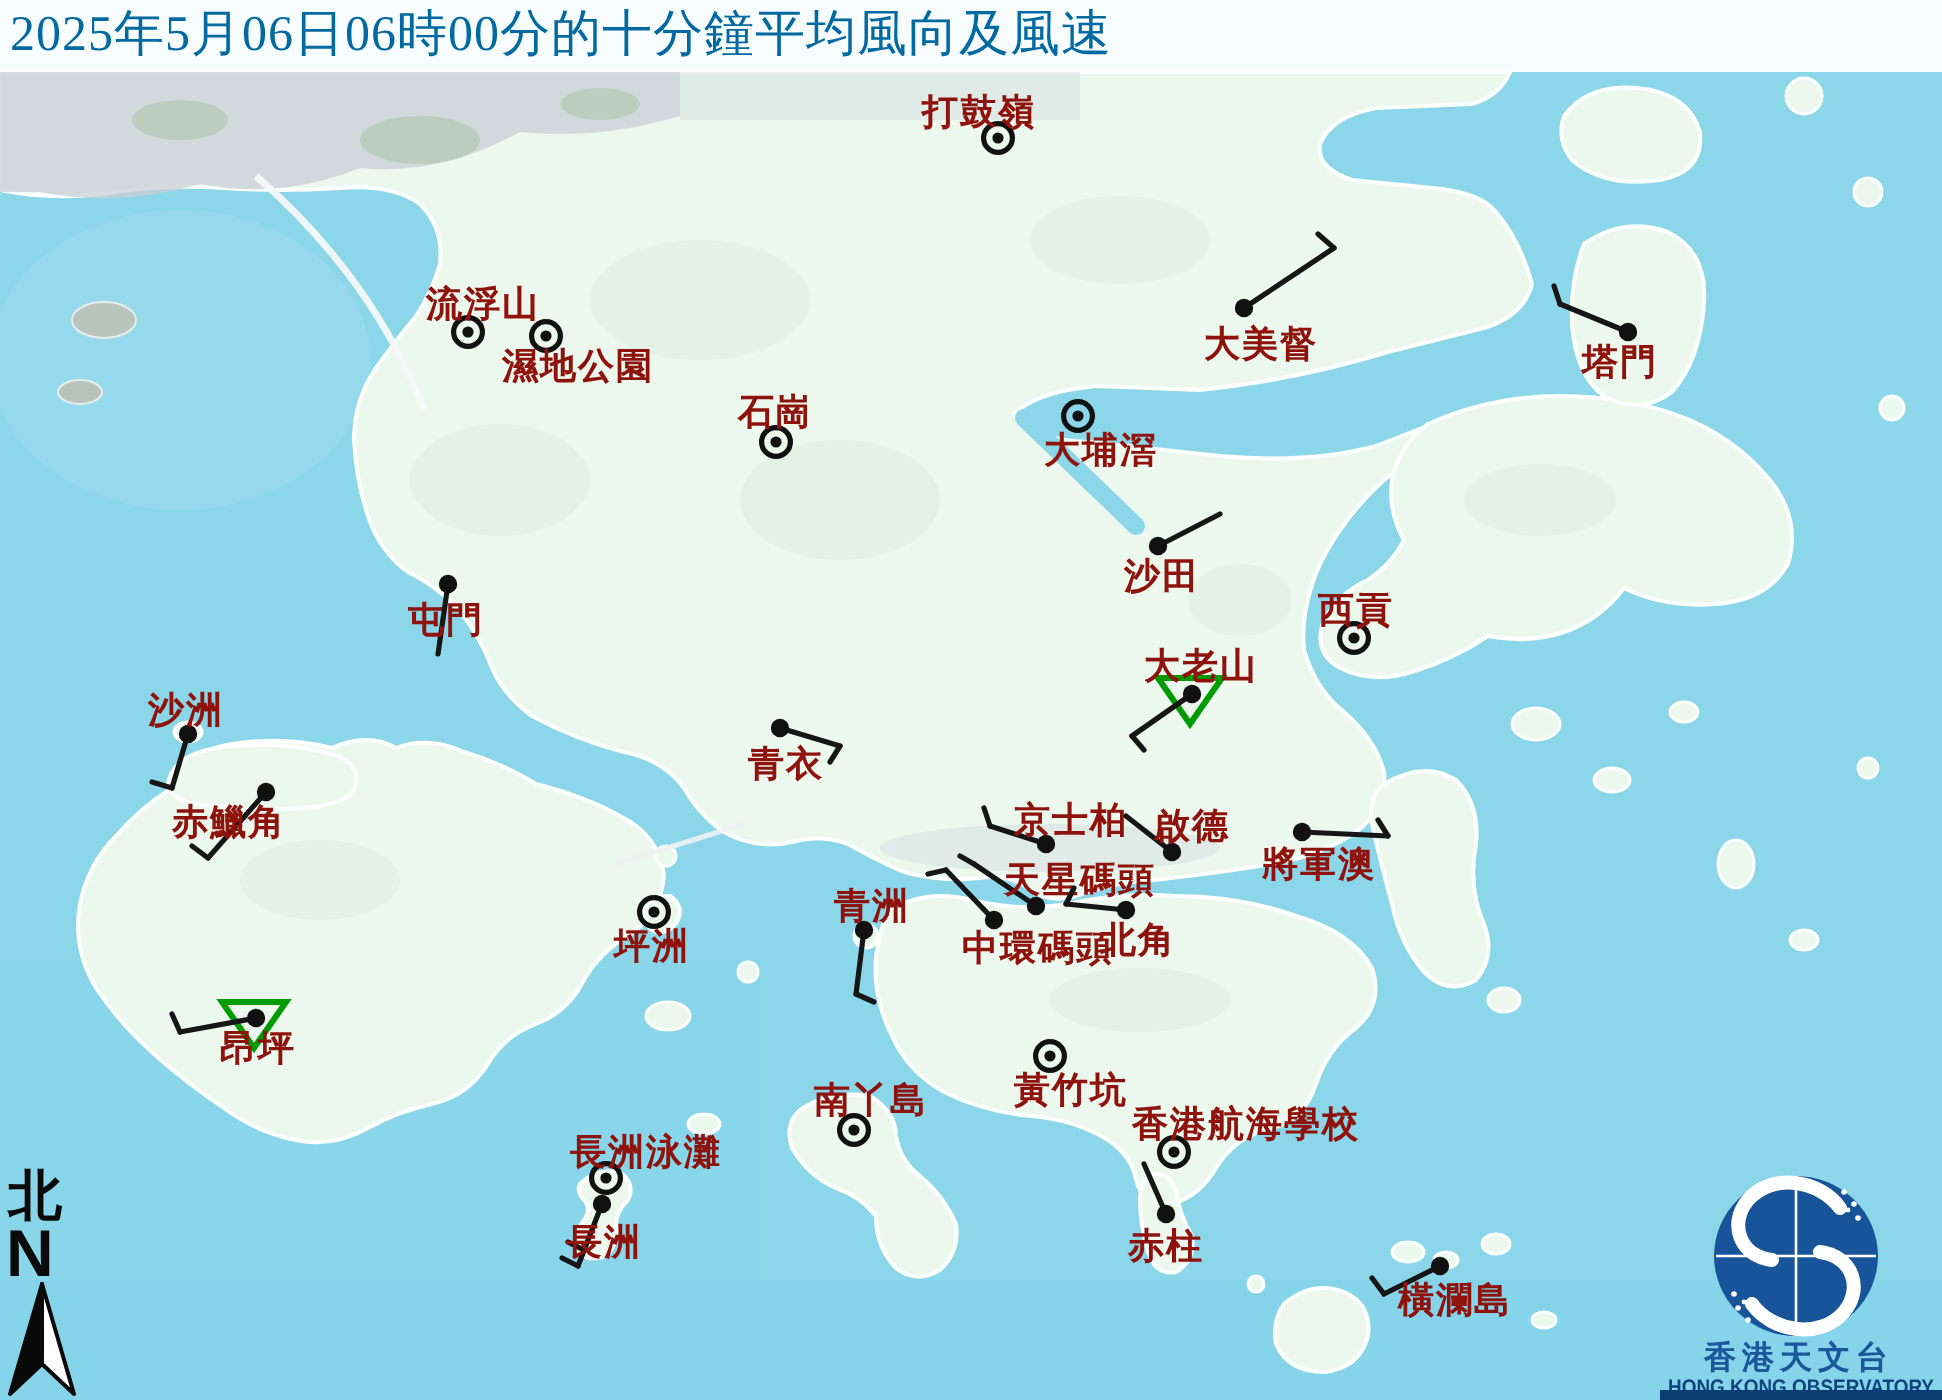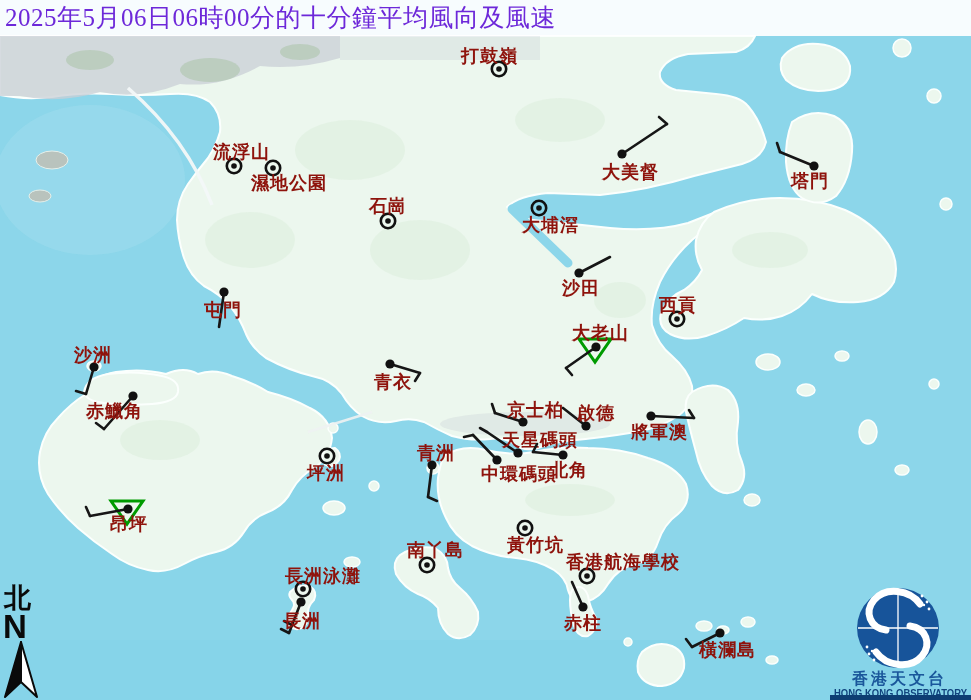--- a/index.html
+++ b/index.html
@@ -18,21 +18,21 @@
   .channel{stroke:#8cd6ea;stroke-width:9;stroke-linecap:round;fill:none;}
   .bridge{stroke:#f3f8f8;stroke-width:3.5;fill:none;opacity:.95;}
   .bridge2{stroke:#eef2f2;stroke-width:2.5;fill:none;opacity:.9;}
   .st-label{font-family:"Liberation Serif","DejaVu Serif",serif;font-size:18px;
     font-weight:700;fill:#8e130c;letter-spacing:1px;}
   .shaft{stroke:#161616;stroke-width:2.6;stroke-linecap:round;}
   .dot{fill:#111;}
   .ring{fill:none;stroke:#111;stroke-width:2.6;}
   .tri{fill:none;stroke:#009b00;stroke-width:3;stroke-linejoin:miter;}
   .titlebar{position:absolute;left:0;top:0;width:100%;height:36px;
-    background:rgba(255,255,255,.93);color:#6d28d9;
+    background:rgba(255,255,255,.93);color:#0369a1;
     font-family:"Liberation Serif","DejaVu Serif",serif;
     font-size:25px;line-height:35px;padding-left:5px;box-sizing:border-box;
     letter-spacing:.5px;white-space:nowrap;}
   #compass{position:absolute;left:0;top:578px;}
   #logo{position:absolute;left:830px;top:582px;}
   .compass-zh{font-family:"Liberation Serif","DejaVu Serif",serif;font-size:27px;font-weight:700;fill:#0a0a0a;}
   .compass-n{font-family:"Liberation Sans",sans-serif;font-size:33px;font-weight:900;fill:#0a0a0a;}
   .logo-zh{font-family:"Liberation Serif","DejaVu Serif",serif;font-size:16px;font-weight:700;
     fill:#1a579b;letter-spacing:3px;}
   .logo-en{font-family:"Liberation Sans",sans-serif;font-size:10.5px;font-weight:700;fill:#11447e;}

